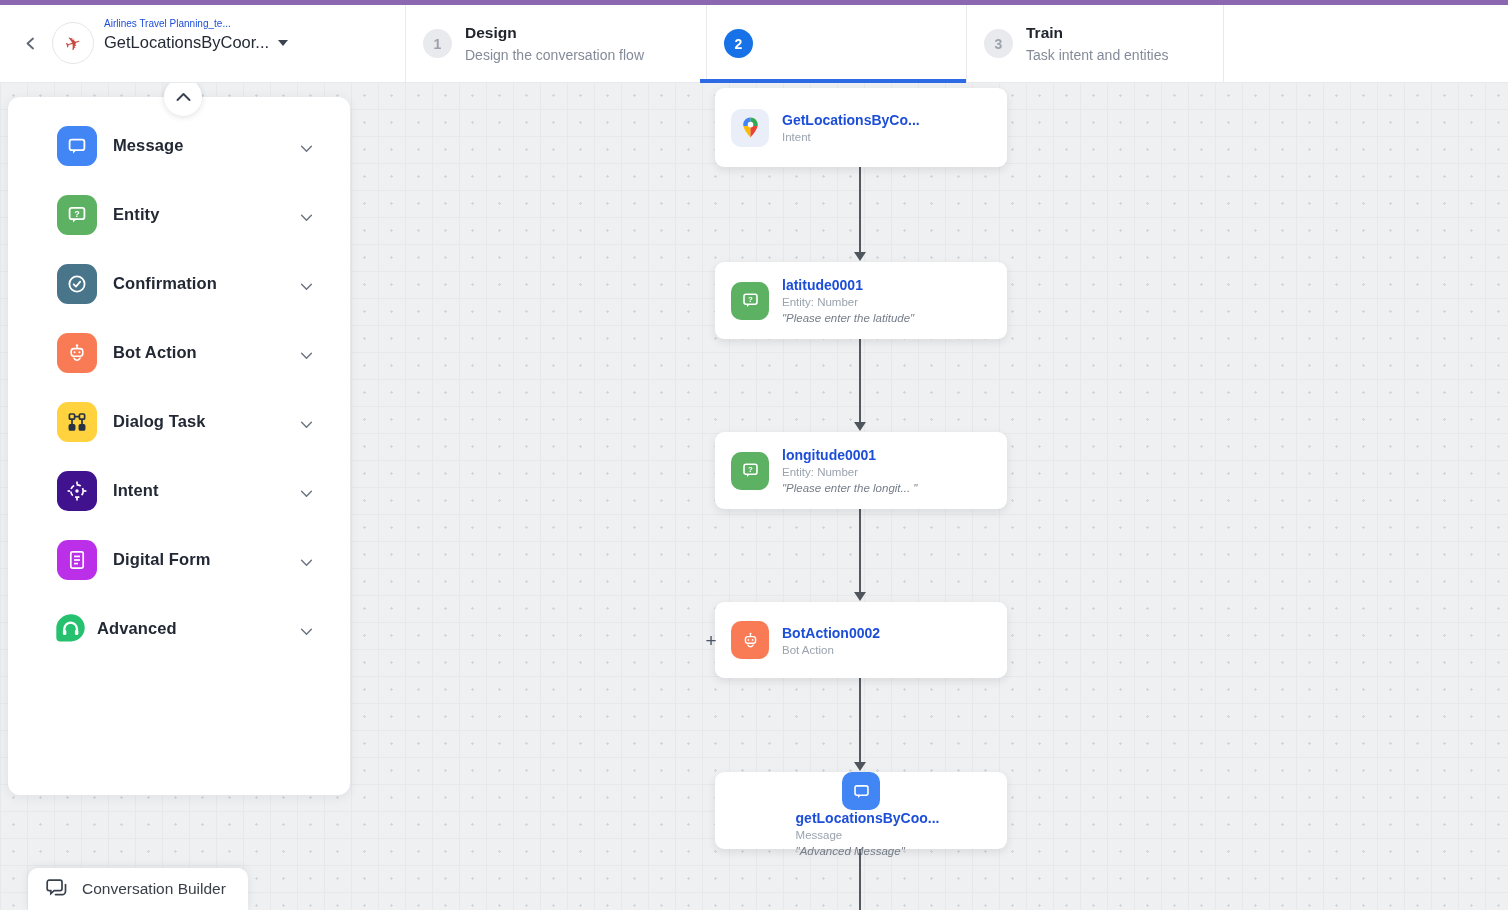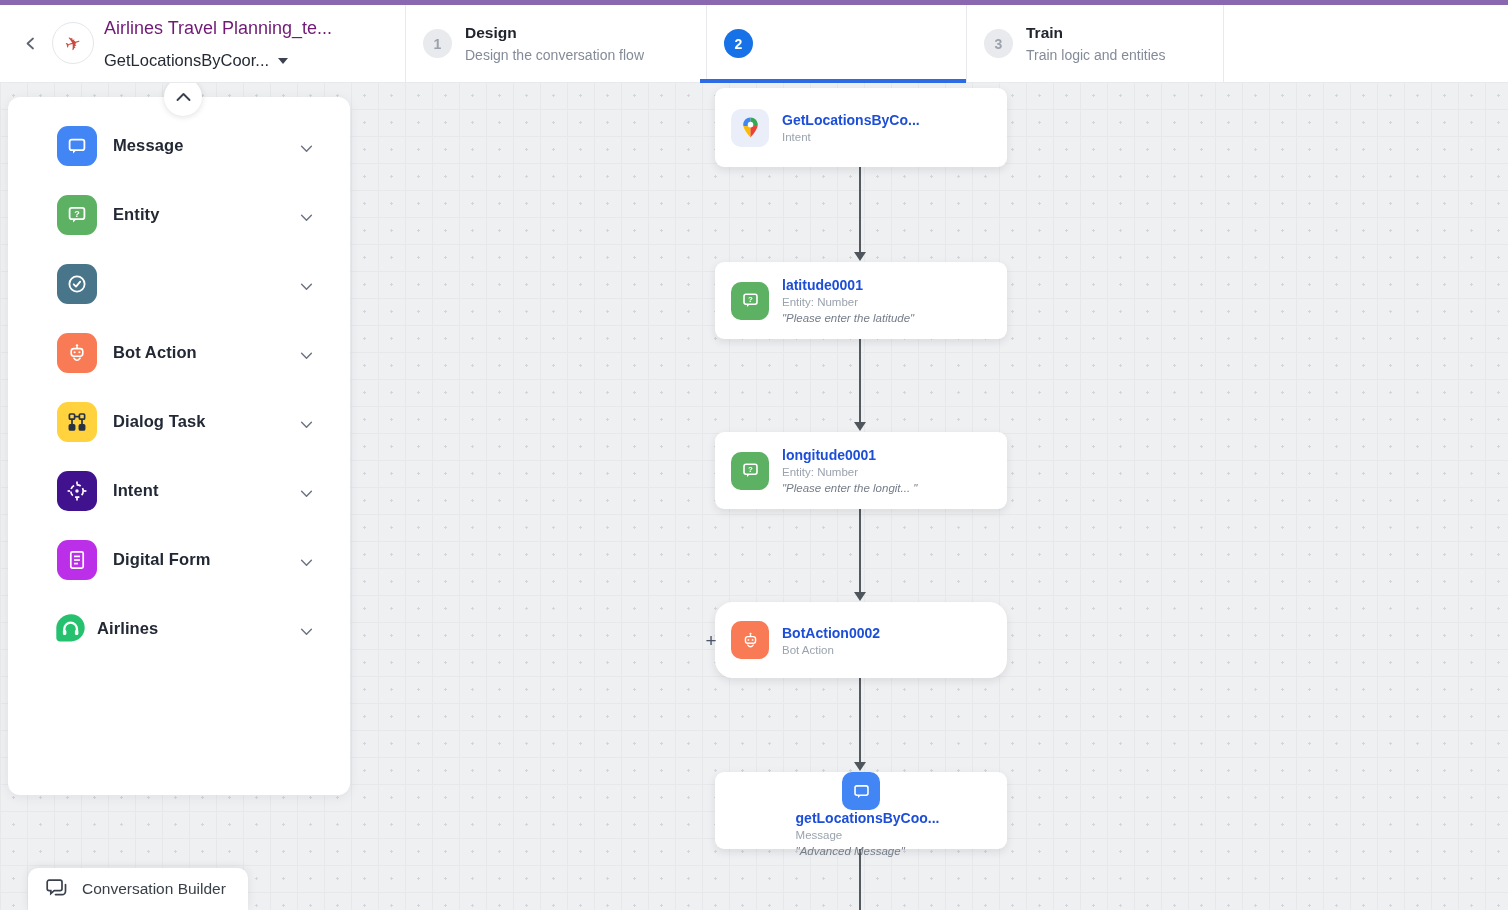--- a/index.html
+++ b/index.html
@@ -10,21 +10,21 @@
   
   .topbar{position:absolute;top:0;left:0;width:1508px;height:5px;background:#8a67ae;z-index:40;}
   
   .header{position:absolute;top:5px;left:0;width:1508px;height:77px;background:#fff;
     border-bottom:1px solid #e7e9ec;z-index:30;}
   .back-btn{position:absolute;left:18px;top:26px;width:24px;height:24px;display:flex;align-items:center;justify-content:center;cursor:pointer;}
   .logo-circle{position:absolute;left:52px;top:17px;width:40px;height:40px;border-radius:50%;
     border:1px solid #e4e7ea;background:#fff;display:flex;align-items:center;justify-content:center;overflow:hidden;}
   .plane-glyph{font-size:19px;color:#c94a41;transform:rotate(-18deg);line-height:1;}
   .bc{position:absolute;left:104px;top:13px;}
-  .bc-app{font-size:18px;color:#701a75;margin-bottom:12px;white-space:nowrap;}
+  .bc-app{font-size:10px;color:#1d4ed8;margin-bottom:4px;white-space:nowrap;}
   .bc-task{font-size:16.5px;color:#242a34;display:flex;align-items:center;gap:9px;cursor:pointer;white-space:nowrap;}
   .caret-down{width:0;height:0;border-left:5px solid transparent;border-right:5px solid transparent;border-top:6px solid #3c434e;}
   .hsep{position:absolute;top:0;bottom:0;width:1px;background:#e7e9ec;}
   .step{position:absolute;top:0;height:100%;display:flex;align-items:center;padding-left:18px;box-sizing:border-box;cursor:pointer;}
   .step-circle{width:29px;height:29px;border-radius:50%;background:#e9eaed;color:#9ba2ad;
     font-weight:bold;font-size:14px;display:flex;align-items:center;justify-content:center;flex:0 0 auto;}
   .step.active .step-circle{background:#1672e6;color:#fff;}
   .step-text{margin-left:13px;}
   .step-title{font-size:15.5px;font-weight:bold;color:#21262e;margin-bottom:5px;white-space:nowrap;}
   .step-sub{font-size:14px;color:#848b98;white-space:nowrap;}
@@ -106,21 +106,21 @@
       <div class="step-sub">Design the conversation flow</div>
     </div>
   </div>
   <div class="step active" style="left:706px;width:260px">
     <div class="step-circle">2</div>
   </div>
   <div class="step" style="left:966px;width:257px">
     <div class="step-circle">3</div>
     <div class="step-text">
       <div class="step-title">Train</div>
-      <div class="step-sub">Train logic and entities</div>
+      <div class="step-sub">Task intent and entities</div>
     </div>
   </div>
   <div class="build-underline"></div>
 </div>
 
 <div class="canvas">
   <div class="sidebar">
     <div class="collapse-btn">
       <svg width="15" height="10" viewBox="0 0 15 10">
           <path d="M1.5 8L7.5 2l6 6" fill="none" stroke="#374151" stroke-width="1.9" stroke-linecap="round" stroke-linejoin="round"></path>
@@ -152,20 +152,21 @@
               <path d="M1.5 1.5L7 7l5.5-5.5" fill="none" stroke="#6b7280" stroke-width="1.6" stroke-linecap="round" stroke-linejoin="round"></path>
             </svg></span>
         </div>
         <div class="side-item">
           <span class="side-icon" style="background: rgb(72, 117, 138);">
             <svg width="24" height="24" viewBox="0 0 24 24">
               <circle cx="12" cy="12" r="7.6" fill="none" stroke="#fff" stroke-width="1.8"></circle>
               <path d="M8.7 12.3l2.3 2.3 4.2-5" fill="none" stroke="#fff" stroke-width="1.8" stroke-linecap="round" stroke-linejoin="round"></path>
             </svg>
           </span>
+          <span class="side-label">Confirmation</span>
           <span class="side-chev"><svg width="13" height="8" viewBox="0 0 14 9">
               <path d="M1.5 1.5L7 7l5.5-5.5" fill="none" stroke="#6b7280" stroke-width="1.6" stroke-linecap="round" stroke-linejoin="round"></path>
             </svg></span>
         </div>
         <div class="side-item">
           <span class="side-icon" style="background: rgb(249, 123, 85);">
             <svg width="24" height="24" viewBox="0 0 24 24" fill="none" stroke="#fff" stroke-width="1.6">
               <circle cx="12" cy="4.4" r="1.2" fill="#fff" stroke="none"></circle>
               <line x1="12" y1="5.6" x2="12" y2="7.6"></line>
               <rect x="6.2" y="7.6" width="11.6" height="7.6" rx="2.6"></rect>
@@ -228,21 +229,21 @@
         </div>
         <div class="side-item compact">
           <span class="side-icon" style="background: transparent;">
             <svg width="31" height="31" viewBox="0 0 24 24">
               <path d="M12.5 1C18.3 1 23 5.7 23 11.5S18.3 22 12.5 22H3.9C2.3 22 1 20.7 1 19.1V11.5C1 5.7 6.7 1 12.5 1z" fill="#25c16f"></path>
               <path d="M7.2 14v-1.6c0-2.7 2.2-4.9 4.9-4.9s4.9 2.2 4.9 4.9V14" fill="none" stroke="#fff" stroke-width="1.8" stroke-linecap="round"></path>
               <rect x="6.1" y="13" width="2.7" height="4.1" rx="1.25" fill="#fff"></rect>
               <rect x="15.4" y="13" width="2.7" height="4.1" rx="1.25" fill="#fff"></rect>
             </svg>
           </span>
-          <span class="side-label">Airlines</span>
+          <span class="side-label">Advanced</span>
           <span class="side-chev"><svg width="13" height="8" viewBox="0 0 14 9">
               <path d="M1.5 1.5L7 7l5.5-5.5" fill="none" stroke="#6b7280" stroke-width="1.6" stroke-linecap="round" stroke-linejoin="round"></path>
             </svg></span>
         </div>
       </div>
   </div>
 
   <div id="flow">
       <div class="node" style="top: 6px; height: 79px;">
         <span class="node-icon" style="background: rgb(233, 238, 249);">
@@ -290,21 +291,21 @@
             <text x="12" y="13.6" text-anchor="middle" font-size="9" font-weight="bold" fill="#fff" font-family="Liberation Sans,sans-serif">?</text>
           </svg>
         </span>
         <div class="node-text">
           <div class="node-title">longitude0001</div>
           <div class="node-sub">Entity: Number</div>
           <div class="node-quote">"Please enter the longit... "</div>
         </div>
       </div>
       <div class="connector arrow" style="top: 427px; height: 84px;"></div>
-      <div class="node" style="top: 520px; height: 76px; border-radius: 18px;">
+      <div class="node" style="top: 520px; height: 76px;">
         <span class="node-icon" style="background: rgb(249, 123, 85);">
           <svg width="21" height="21" viewBox="0 0 24 24" fill="none" stroke="#fff" stroke-width="1.6">
             <circle cx="12" cy="4.4" r="1.2" fill="#fff" stroke="none"></circle>
             <line x1="12" y1="5.6" x2="12" y2="7.6"></line>
             <rect x="6.2" y="7.6" width="11.6" height="7.6" rx="2.6"></rect>
             <circle cx="9.6" cy="11.3" r="1.05" fill="#fff" stroke="none"></circle>
             <circle cx="14.4" cy="11.3" r="1.05" fill="#fff" stroke="none"></circle>
             <path d="M9 17.2c1 1.4 2 2 3 2s2-.6 3-2" stroke-linecap="round"></path>
           </svg>
         </span>

